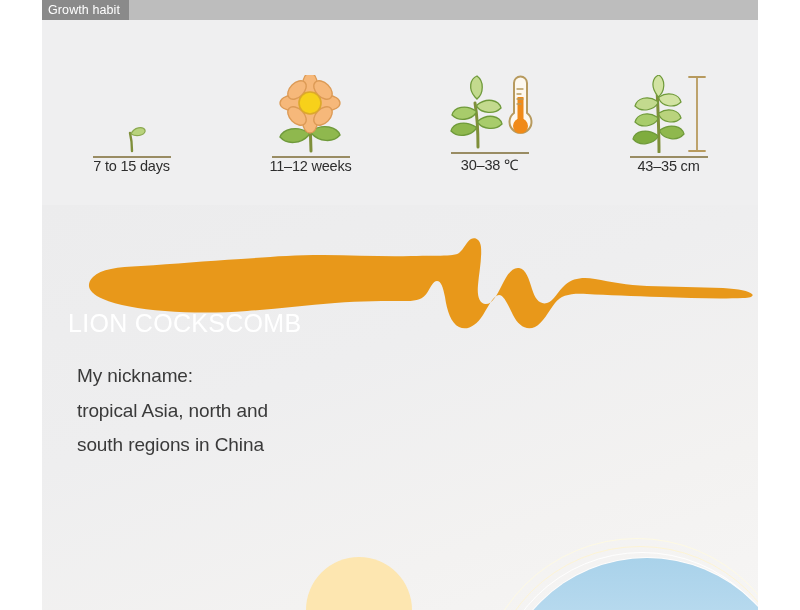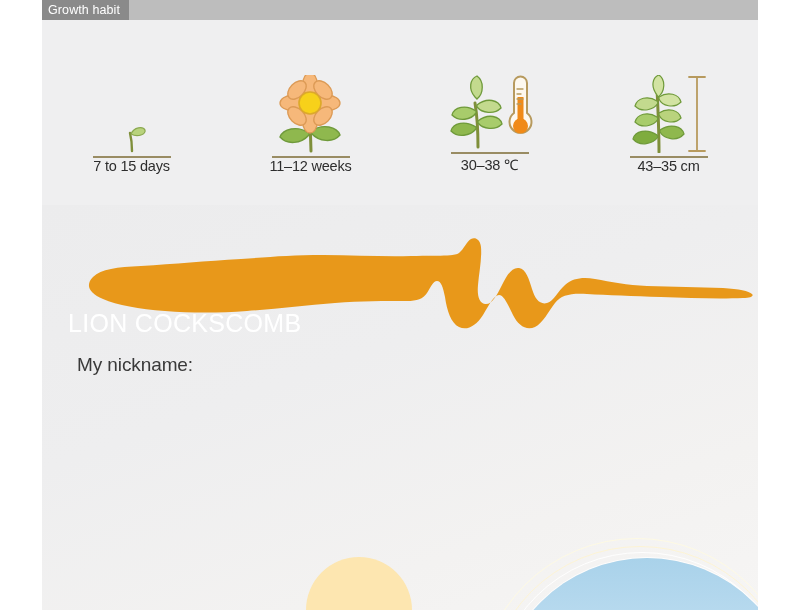--- a/index.html
+++ b/index.html
@@ -74,21 +74,21 @@
   #title-text{
     position:absolute; left:26px; top:80px;
     font-size:25px; color:#ffffff; letter-spacing:.3px;
     white-space:nowrap; font-weight:400;
     text-shadow:0 0 1px rgba(255,255,255,.25);
     margin-top:24px;
   }
 
   
   #copy-block{
-    position:absolute; left:35px; top:143px; width:330px;
+    position:absolute; left:35px; top:154px; width:330px;
   }
   .copy-line{
     font-size:19px; color:#3a3a3a; line-height:34.5px;
     white-space:nowrap; letter-spacing:-.1px;
   }
 
   
   #cream-circle{
     position:absolute; left:264px; top:352px;
     width:106px; height:106px; border-radius:50%;
@@ -271,20 +271,22 @@
         C250 70 222 74 192 76
         C164 78 136 78 110 76
         C84 74 62 70 48 64
         C34 58 30 50 38 42 Z"></path>
     </svg>
   </div>
   <div id="title-text">LION COCKSCOMB</div>
 
   <div id="copy-block">
     <div class="copy-line">My nickname:</div>
+    <div class="copy-line">tropical Asia, north and</div>
+    <div class="copy-line">south regions in China</div>
   </div>
 
   <div id="photo-deco">
     <div class="ring" style="left:44px;  top:8px;  width:318px; height:318px;"></div>
     <div class="ring" style="left:52px;  top:16px; width:308px; height:308px; border-color:rgba(255,244,205,.8);"></div>
     <div class="ring" style="left:58px;  top:22px; width:300px; height:300px; border-color:rgba(255,255,255,.9);"></div>
 
     <div id="photo-circle">
       <div class="ph-sky"></div>
       <div class="ph-trees"></div>

